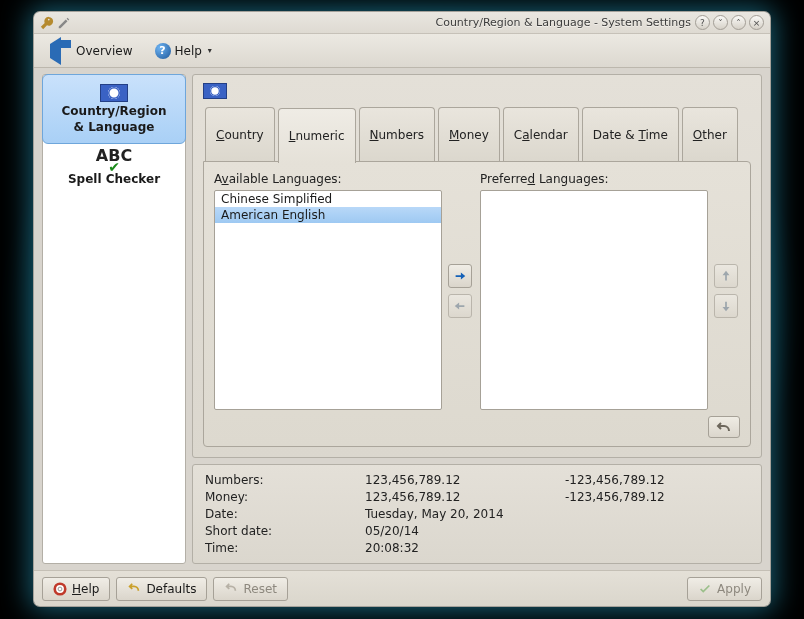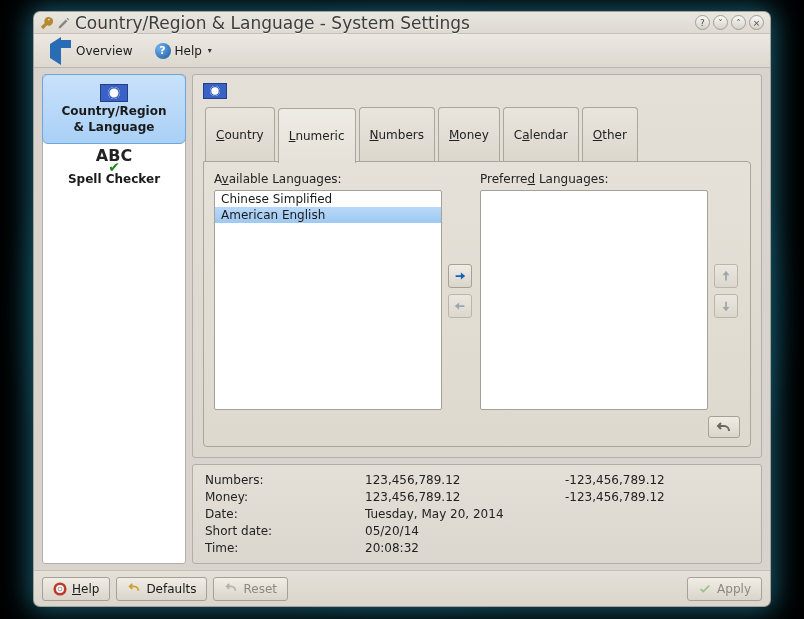--- a/index.html
+++ b/index.html
@@ -2,21 +2,21 @@
 <html><head>
 <meta charset="utf-8">
 <style>
   * { box-sizing: border-box; }
   html, body { margin:0; padding:0; background:#000; height:619px; width:804px; overflow:hidden; font-family:"DejaVu Sans","Liberation Sans",sans-serif; font-size:12px; color:#1a1a1a; }
   .glow { position:absolute; inset:0; background: radial-gradient(ellipse at center, rgba(0,180,220,.35) 0%, rgba(0,180,220,.25) 50%, rgba(0,0,0,0) 70%); filter:blur(12px); z-index:0; }
   .window { position:absolute; left:34px; top:12px; width:736px; height:594px; border-radius:6px; background:linear-gradient(to bottom,#e7e4df,#d8d4cd 40px,#d8d4cd); box-shadow:0 0 0 1px #a4a19a, 0 0 28px 4px rgba(50,210,255,.45); z-index:1; display:flex; flex-direction:column; }
   .titlebar { height:22px; display:flex; align-items:center; gap:4px; padding:0 6px; border-bottom:1px solid #c6c1b8; background:linear-gradient(to bottom,#e9e6e0,#dedad2); border-radius:6px 6px 0 0;}
   .title-icons-left { display:flex; gap:3px; }
   .title-icons-left svg { width:14px; height:14px; }
-  .title-text { flex:1; text-align:left; font-size:17px; color:#3c3c3c; text-shadow:0 1px 0 #f3f1ec;}
+  .title-text { flex:1; text-align:right; font-size:11px; color:#3c3c3c; text-shadow:0 1px 0 #f3f1ec;}
   .title-btns { display:flex; gap:3px; }
   .title-btn { width:15px; height:15px; border-radius:50%; background:linear-gradient(to bottom,#faf9f6,#d6d1c8); border:1px solid #a39e96; display:flex; align-items:center; justify-content:center; font-size:9px; color:#4d4d4d;}
   .toolbar { height:34px; display:flex; align-items:center; gap:10px; padding:0 10px; border-bottom:1px solid #bcb7ad; background:linear-gradient(to bottom,#ece9e2,#dcd8d0);}
   .tb-btn { display:flex; align-items:center; gap:4px; padding:3px 6px; border-radius:3px; cursor:pointer;}
   .arrow-left { width:0;height:0;border-top:7px solid transparent;border-bottom:7px solid transparent;border-right:11px solid #2a6bb5; position:relative;}
   .arrow-left::after{content:"";position:absolute;left:11px;top:-4px;width:10px;height:8px;background:#2a6bb5;}
   .help-ico{width:16px;height:16px;border-radius:50%;background:radial-gradient(circle at 30% 30%,#6db3f2,#1e5799);color:#fff;display:flex;align-items:center;justify-content:center;font-weight:bold;font-size:11px;}
   .drop-marker{font-size:8px;color:#333;margin-left:2px;}
   .body { flex:1; display:flex; gap:6px; padding:6px 8px 6px 8px; }
   .sidebar { width:144px; background:#fff; border:1px solid #b3afa6; border-radius:3px; display:flex; flex-direction:column; }
@@ -126,20 +126,21 @@
               <span></span>
             </div>
         </div>
 
         <div class="tabs" id="tabs">
             <div class="tab"><span></span><span class="ul">C</span><span>ountry</span></div>
             <div class="tab active"><span></span><span class="ul">L</span><span>numeric</span></div>
             <div class="tab"><span></span><span class="ul">N</span><span>umbers</span></div>
             <div class="tab"><span></span><span class="ul">M</span><span>oney</span></div>
             <div class="tab"><span>C</span><span class="ul">a</span><span>lendar</span></div>
+            <div class="tab"><span>Date &amp; </span><span class="ul">T</span><span>ime</span></div>
             <div class="tab"><span></span><span class="ul">O</span><span>ther</span></div>
           </div>
 
         <div class="tab-body">
           <div class="lists-row">
             <div class="col">
               <div class="lbl"><span>A</span><span class="ul">v</span><span>ailable Languages:</span></div>
               <div class="listbox" id="avail">
                   <div class="li">Chinese Simplified</div>
                   <div class="li sel">American English</div>

